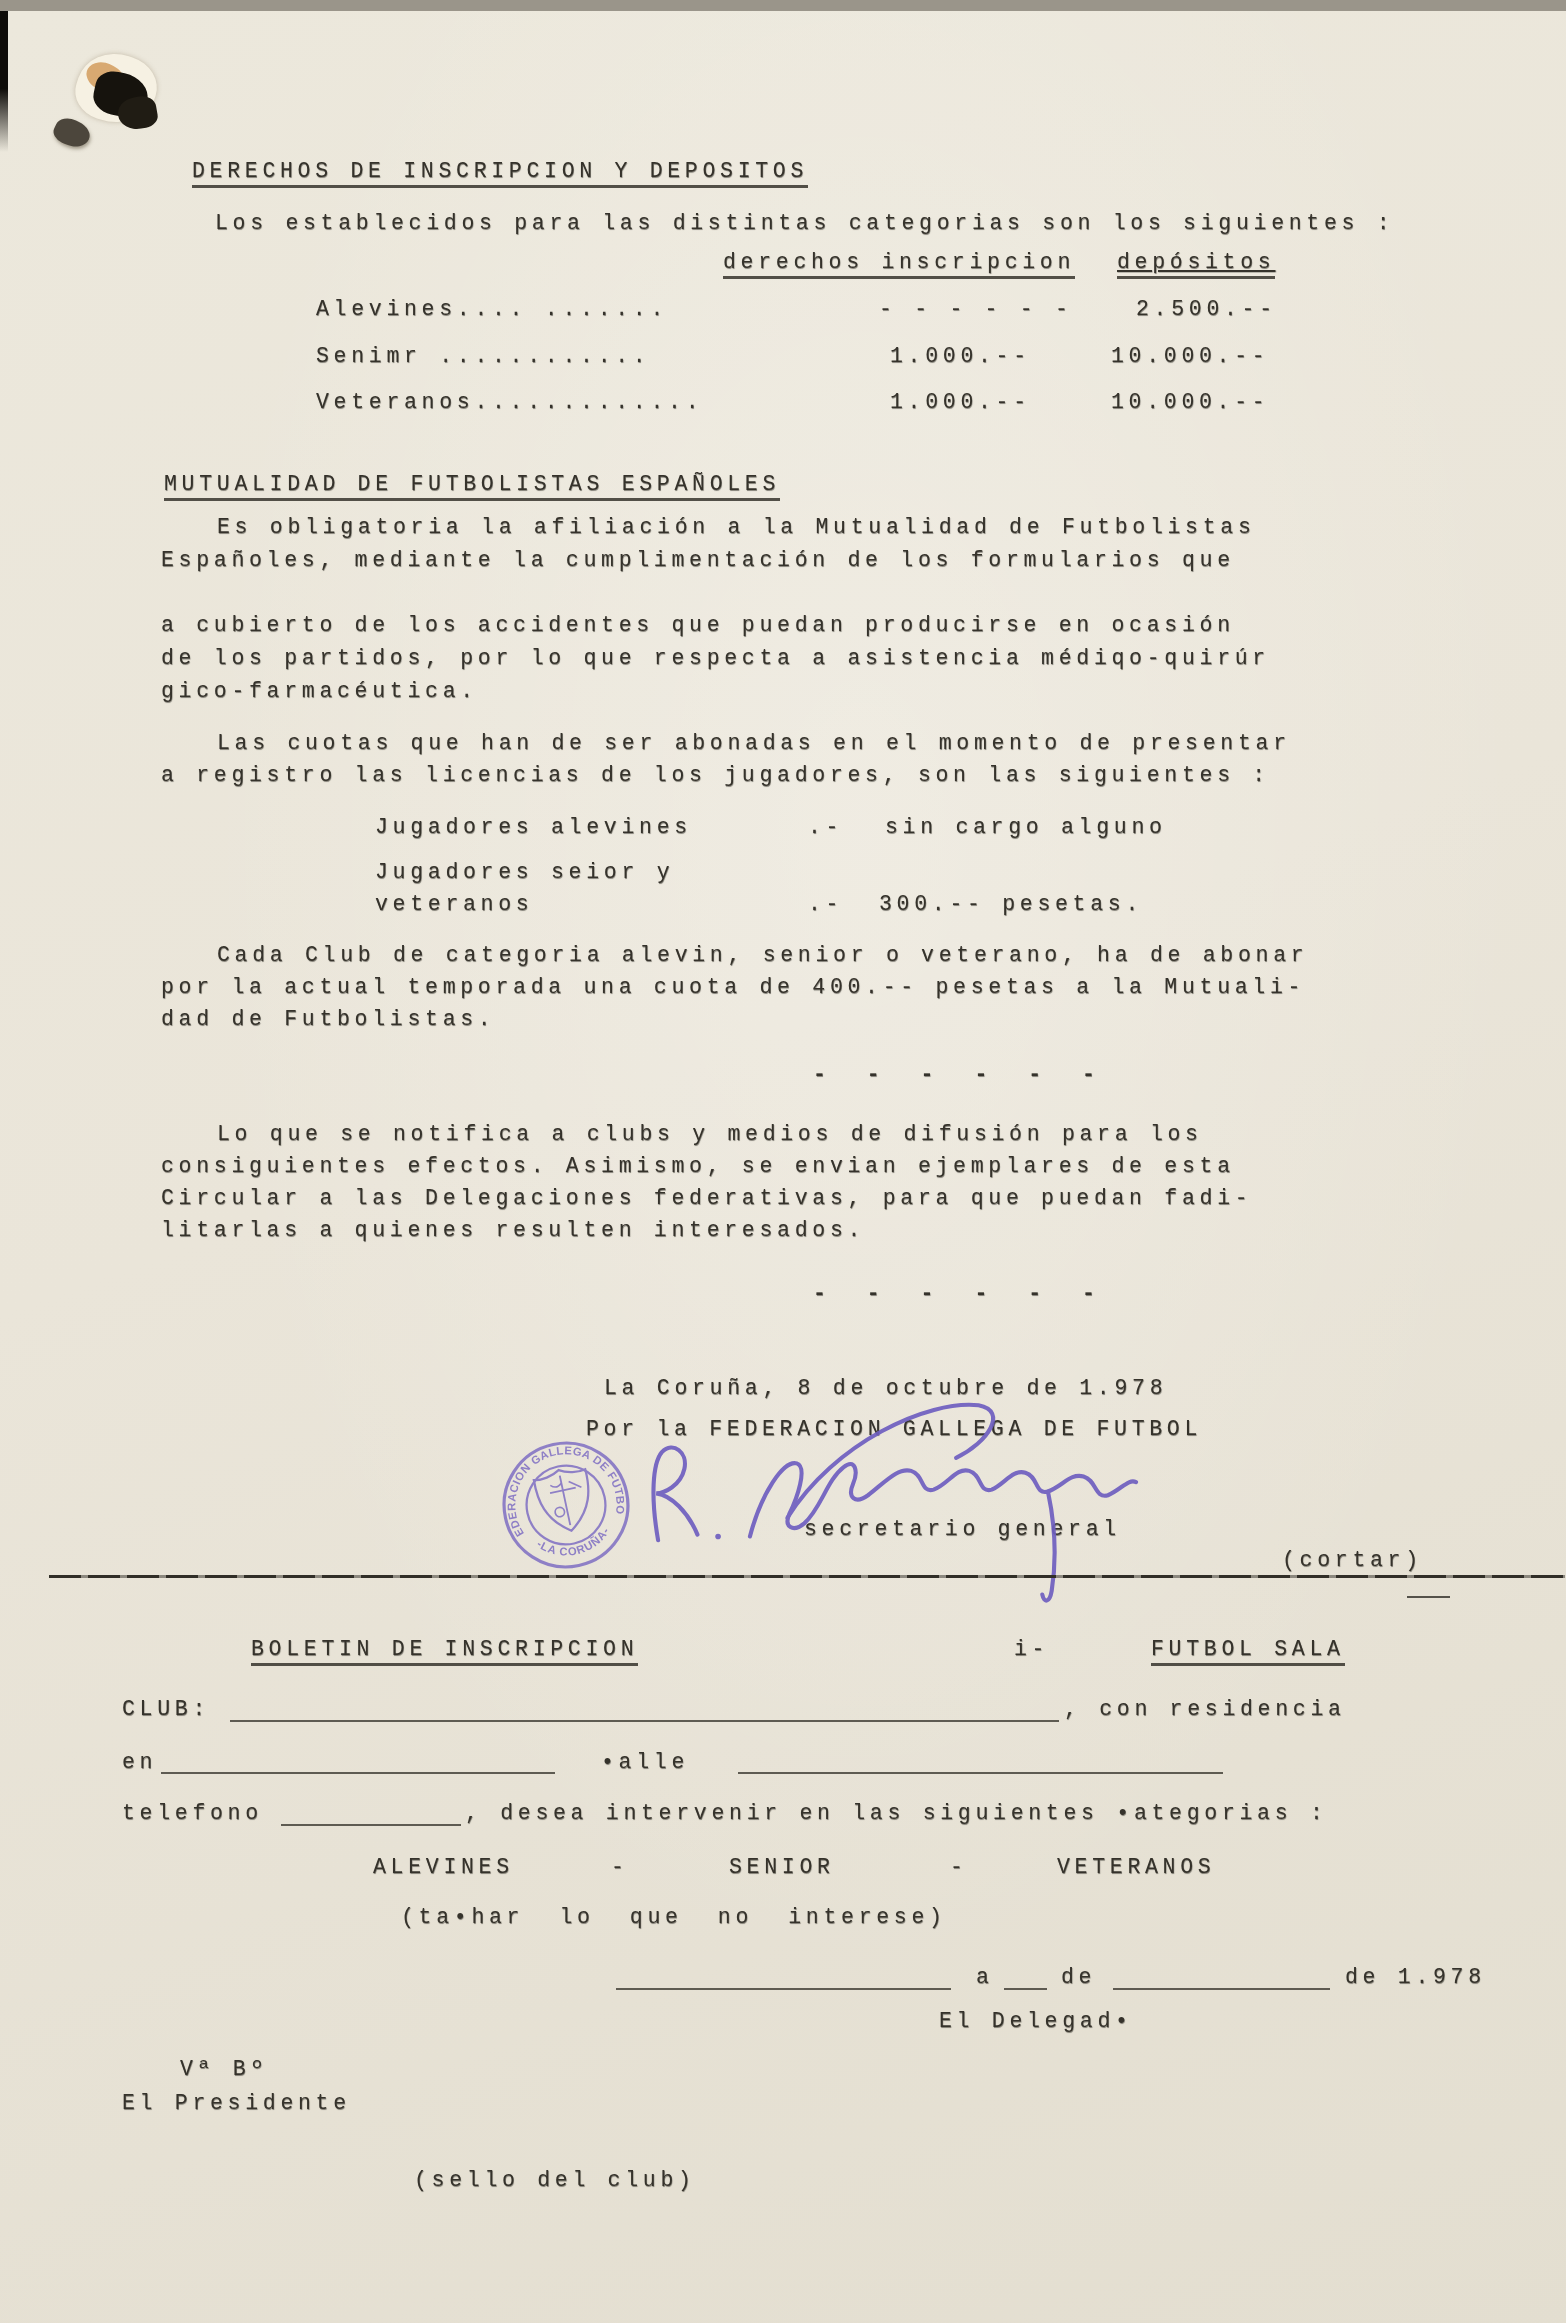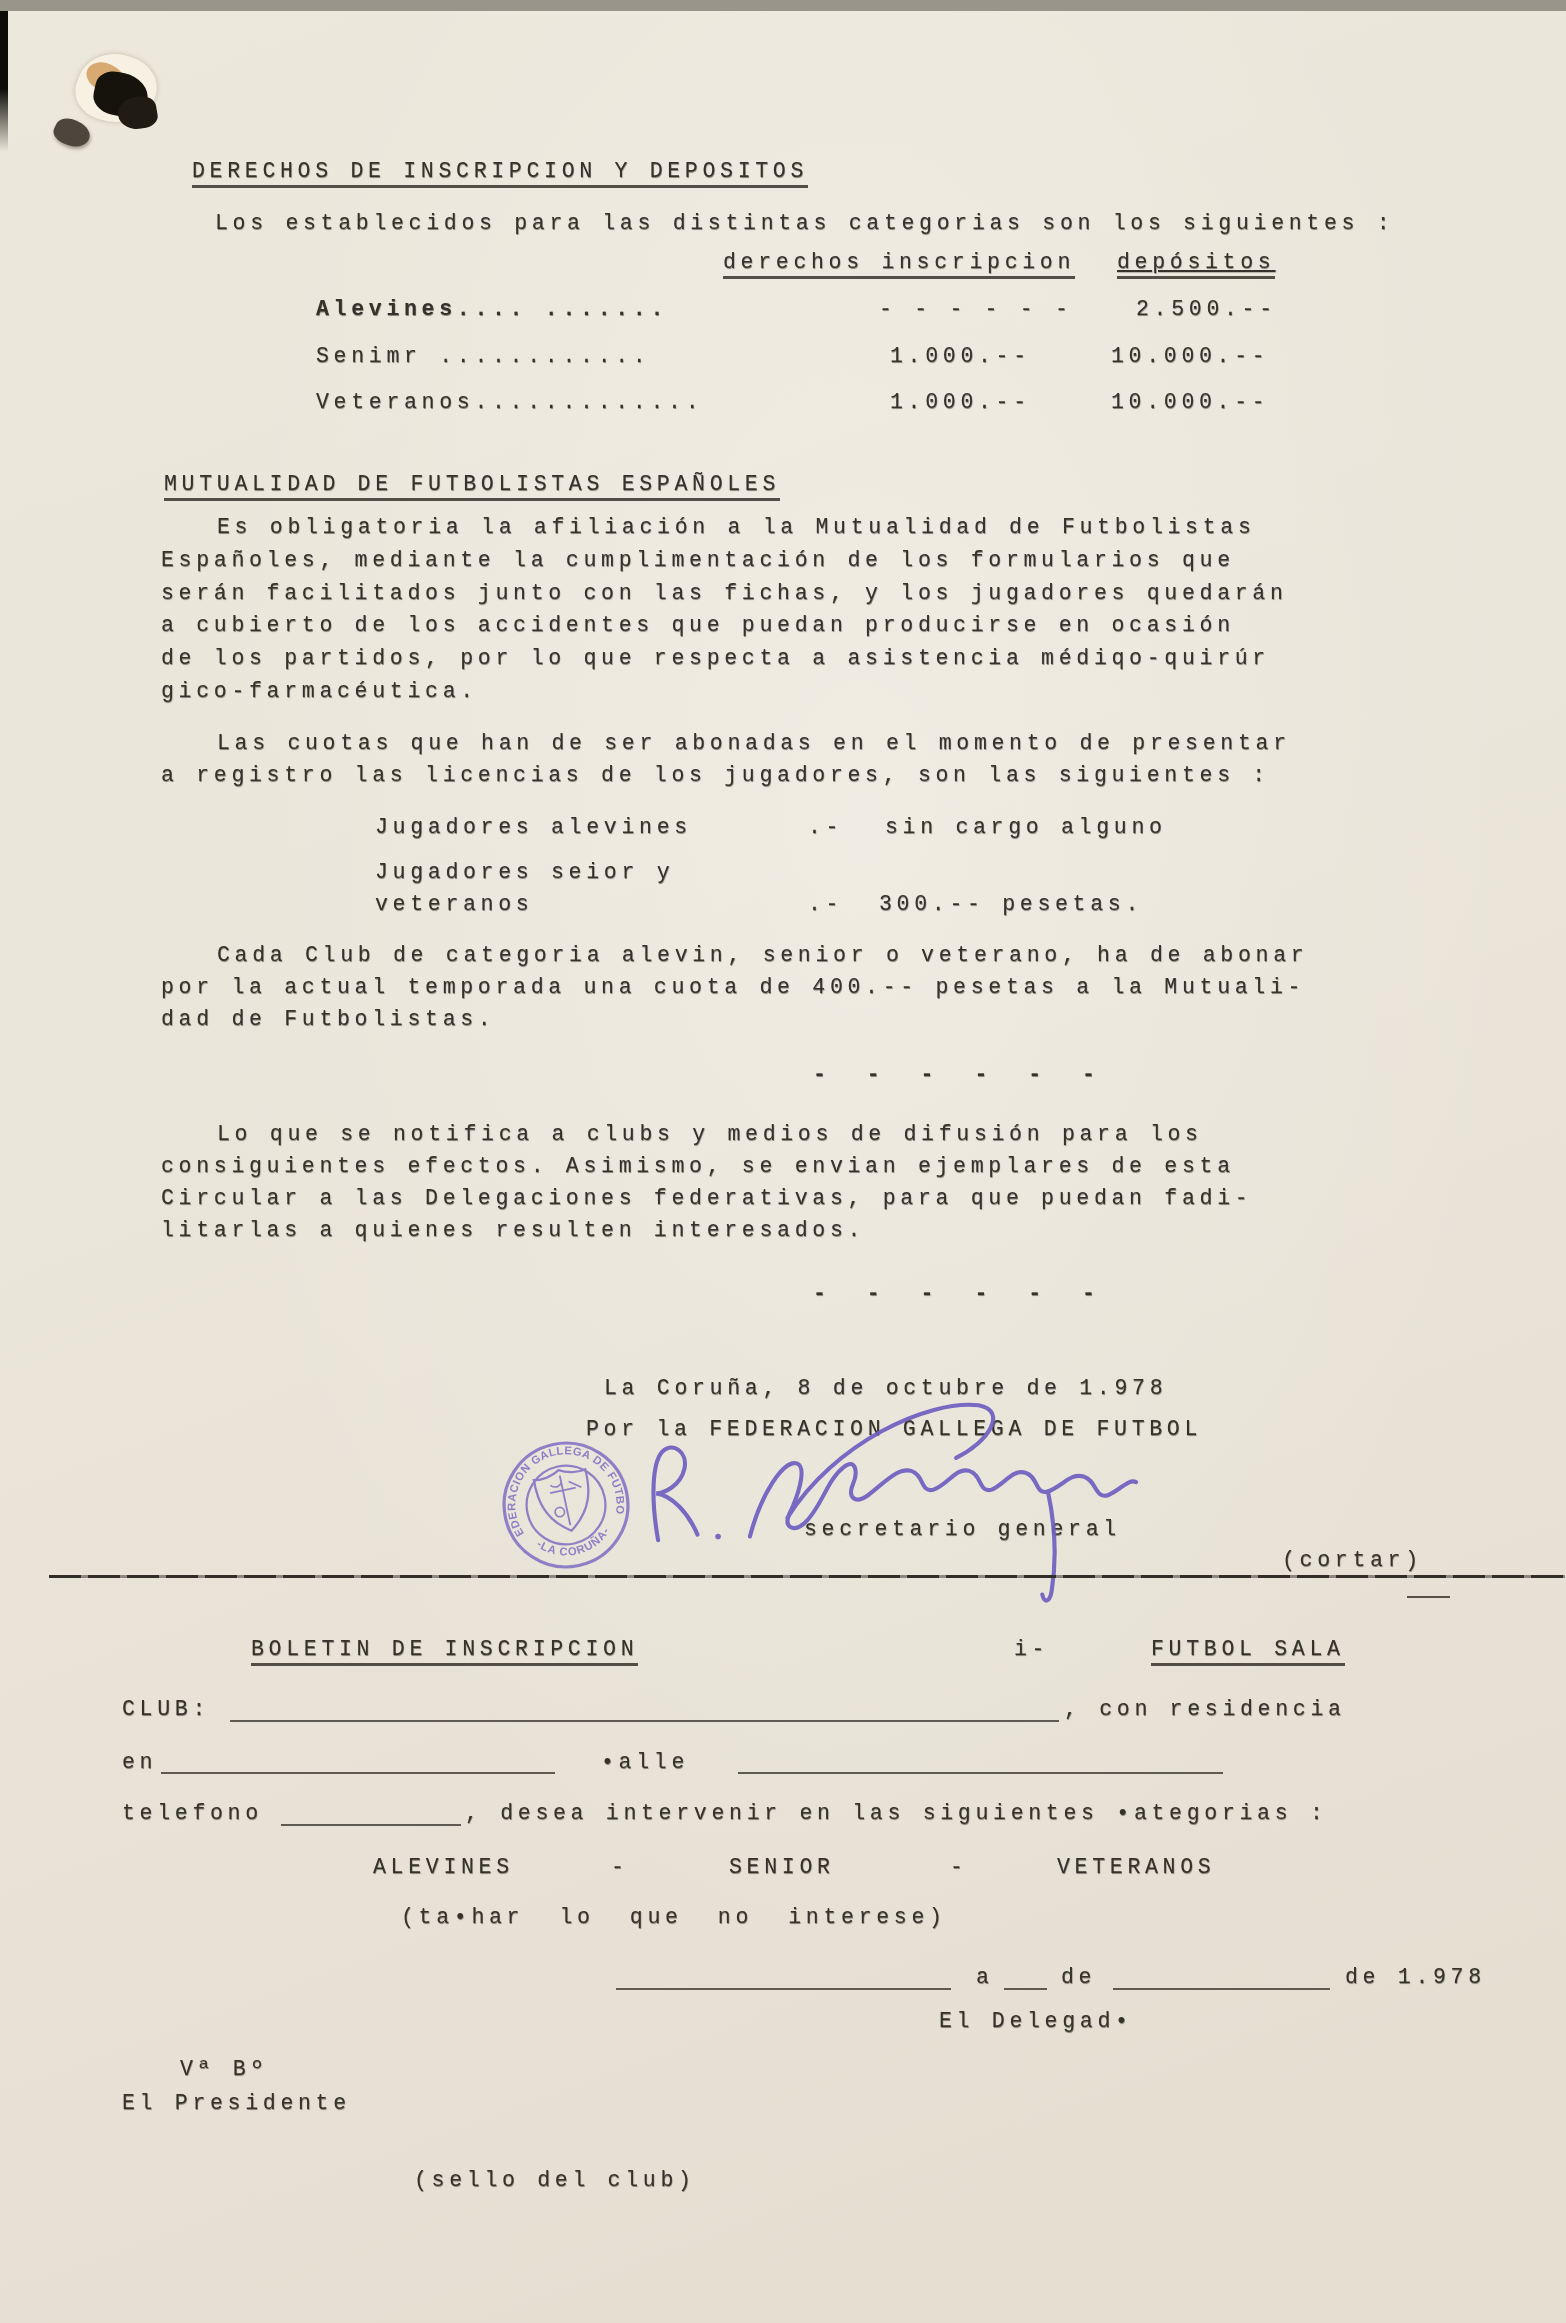--- a/index.html
+++ b/index.html
@@ -54,37 +54,36 @@
   <div class="tear-dark2"></div>
   <div class="tear-dark3"></div>
   <div class="bottom-shadow"></div>
 
   <div class="tw" style="left:192px;top:148px;"><span class="u">DERECHOS DE INSCRIPCION Y DEPOSITOS</span></div>
   <div class="tw" style="left:215px;top:200px;">Los establecidos para las distintas categorias son los siguientes :</div>
 
   <div class="tw" style="left:723px;top:239px;"><span class="u">derechos inscripcion</span></div>
   <div class="tw" style="left:1117px;top:239px;text-decoration:underline;"><span class="u">depósitos</span></div>
 
-  <div class="tw" style="left:316px;top:286px;font-weight:bold;">Alevines.... .......</div>
+  <div class="tw" style="left:316px;top:286px;">Alevines.... .......</div>
   <div class="tw" style="left:879px;top:286px;">- - - - - -</div>
   <div class="tw" style="left:1136px;top:286px;">2.500.--</div>
 
   <div class="tw" style="left:316px;top:333px;">Senimr ............</div>
   <div class="tw" style="left:890px;top:333px;">1.000.--</div>
   <div class="tw" style="left:1111px;top:333px;">10.000.--</div>
 
   <div class="tw" style="left:316px;top:379px;">Veteranos.............</div>
   <div class="tw" style="left:890px;top:379px;">1.000.--</div>
   <div class="tw" style="left:1111px;top:379px;">10.000.--</div>
 
   <div class="tw" style="left:164px;top:461px;"><span class="u">MUTUALIDAD DE FUTBOLISTAS ESPAÑOLES</span></div>
 
   <div class="tw" style="left:217px;top:504px;">Es obligatoria la afiliación a la Mutualidad de Futbolistas</div>
   <div class="tw" style="left:161px;top:537px;">Españoles, mediante la cumplimentación de los formularios que</div>
-  <div class="tw" style="left:161px;top:570px;">serán facilitados junto con las fichas, y los jugadores quedarán</div>
   <div class="tw" style="left:161px;top:602px;">a cubierto de los accidentes que puedan producirse en ocasión</div>
   <div class="tw" style="left:161px;top:635px;">de los partidos, por lo que respecta a asistencia médiqo-quirúr</div>
   <div class="tw" style="left:161px;top:668px;">gico-farmacéutica.</div>
 
   <div class="tw" style="left:217px;top:720px;">Las cuotas que han de ser abonadas en el momento de presentar</div>
   <div class="tw" style="left:161px;top:752px;">a registro las licencias de los jugadores, son las siguientes :</div>
 
   <div class="tw" style="left:375px;top:804px;">Jugadores alevines</div>
   <div class="tw" style="left:808px;top:804px;">.-</div>
   <div class="tw" style="left:885px;top:804px;">sin cargo alguno</div>

